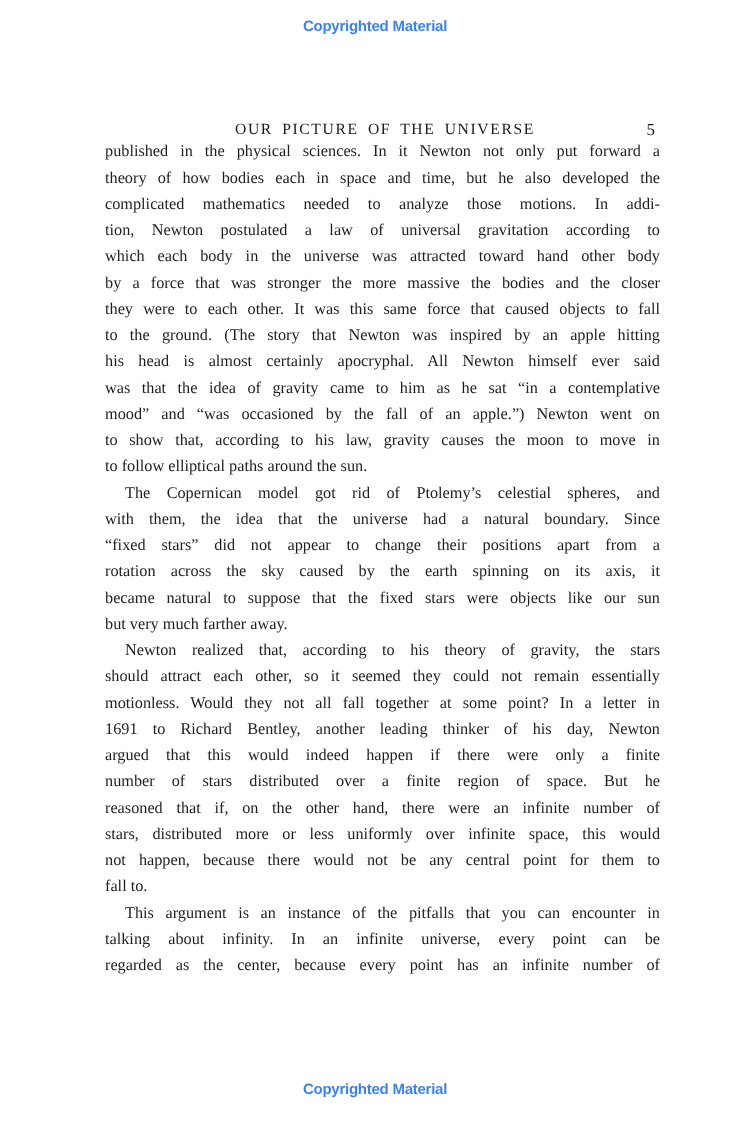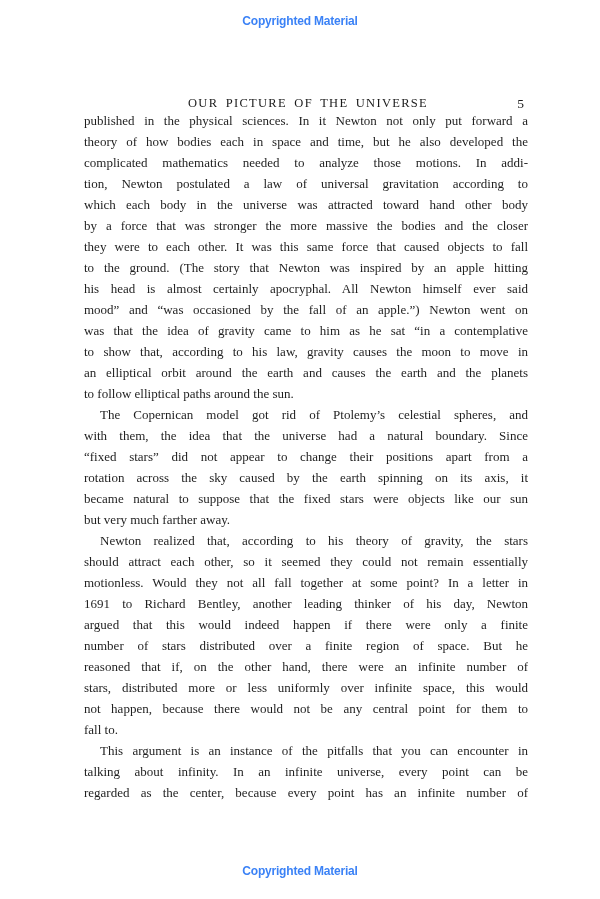--- a/index.html
+++ b/index.html
@@ -90,24 +90,23 @@
   <div class="body-text">
       <div class="line">published in the physical sciences. In it Newton not only put forward a</div>
       <div class="line">theory of how bodies each in space and time, but he also developed the</div>
       <div class="line">complicated mathematics needed to analyze those motions. In addi-</div>
       <div class="line">tion, Newton postulated a law of universal gravitation according to</div>
       <div class="line">which each body in the universe was attracted toward hand other body</div>
       <div class="line">by a force that was stronger the more massive the bodies and the closer</div>
       <div class="line">they were to each other. It was this same force that caused objects to fall</div>
       <div class="line">to the ground. (The story that Newton was inspired by an apple hitting</div>
       <div class="line">his head is almost certainly apocryphal. All Newton himself ever said</div>
+      <div class="line">was that the idea of gravity came to him as he sat “in a contemplative</div>
       <div class="line">mood” and “was occasioned by the fall of an apple.”) Newton went on</div>
-      <div class="line">was that the idea of gravity came to him as he sat “in a contemplative</div>
       <div class="line">to show that, according to his law, gravity causes the moon to move in</div>
-      <div class="line">an elliptical orbit around the earth and causes the earth and the planets</div>
       <div class="line last">to follow elliptical paths around the sun.</div>
       <div class="line indent">The Copernican model got rid of Ptolemy’s celestial spheres, and</div>
       <div class="line">with them, the idea that the universe had a natural boundary. Since</div>
       <div class="line">“fixed stars” did not appear to change their positions apart from a</div>
       <div class="line">rotation across the sky caused by the earth spinning on its axis, it</div>
       <div class="line">became natural to suppose that the fixed stars were objects like our sun</div>
       <div class="line last">but very much farther away.</div>
       <div class="line indent">Newton realized that, according to his theory of gravity, the stars</div>
       <div class="line">should attract each other, so it seemed they could not remain essentially</div>
       <div class="line">motionless. Would they not all fall together at some point? In a letter in</div>

